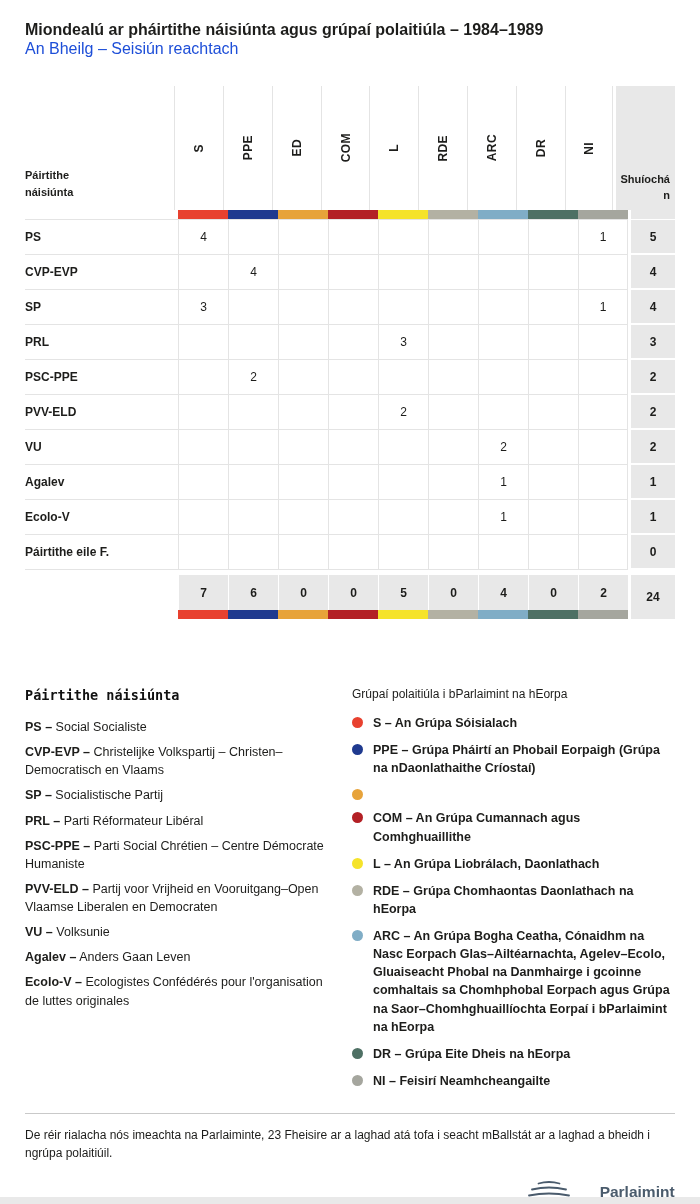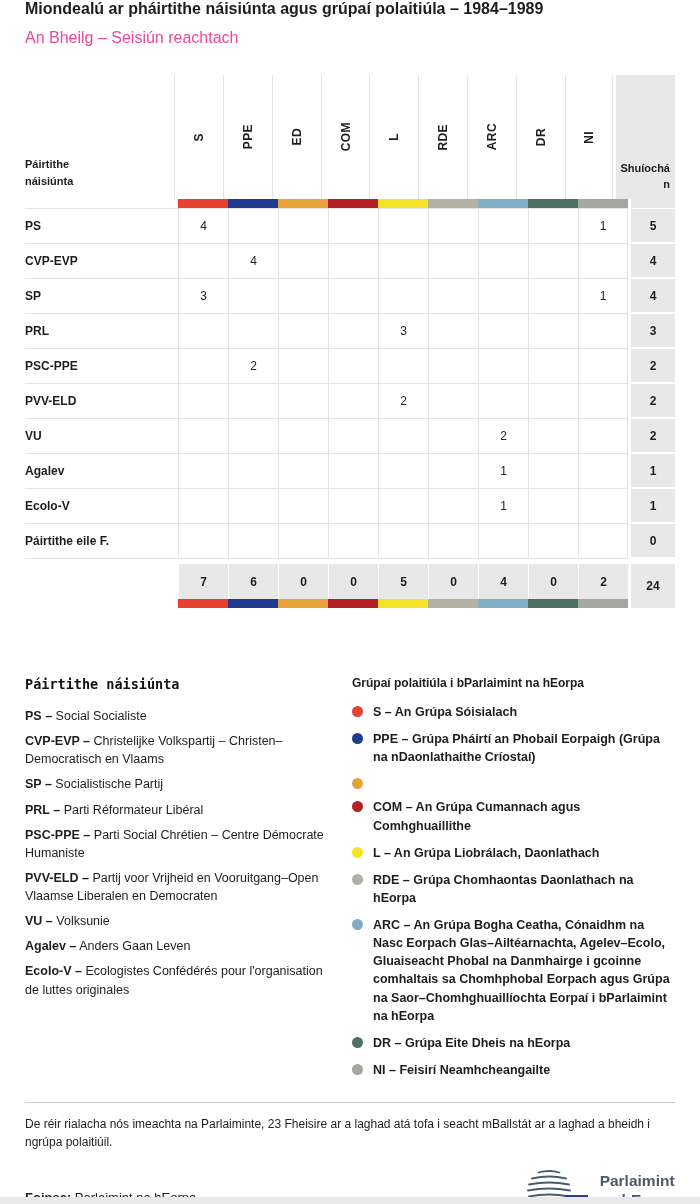--- a/index.html
+++ b/index.html
@@ -7,22 +7,22 @@
   body {
     height: 1204px;
     background: #ffffff;
     font-family: "Liberation Sans", sans-serif;
     color: #1d1d1b;
     position: relative;
     overflow: hidden;
   }
   .container { padding: 0 25px; }
 
-  .title { font-size: 16px; font-weight: bold; }
-  .subtitle { font-size: 16px; font-weight: normal; color: #ec4899; margin-top: 11px; }
+  .title { font-size: 16px; font-weight: bold; padding-top: 21px; }
+  .subtitle { font-size: 16px; font-weight: normal; color: #1d4ed8; margin-top: 1px; }
 
   
   .table { margin-top: 28px; width: 650px; }
   .tr { display: flex; }
   .thead { height: 124px; }
   .th-corner { width: 153px; display: flex; align-items: flex-end; }
   .corner-label { font-size: 11px; font-weight: bold; line-height: 1.55; padding-bottom: 9px; width: 92px; }
   .th { width: 50px; border-left: 1px solid #e4e4e4; display: flex; align-items: center; justify-content: center; }
   .th.last { border-right: 1px solid #e4e4e4; }
   .vlabel { writing-mode: vertical-rl; transform: rotate(180deg); font-size: 12px; font-weight: bold; letter-spacing: .4px; }
@@ -47,21 +47,21 @@
   .tot-num { height: 35px; background: #e8e8e8; font-size: 12px; font-weight: bold; display: flex; align-items: center; justify-content: center; border-left: 1px solid #ffffff; }
   .tot-bar { height: 9px; }
   .tot-seat { width: 44px; height: 44px; margin-left: 3px; background: #e8e8e8; font-size: 12px; font-weight: bold; display: flex; align-items: center; justify-content: center; }
 
   
   .legend { display: flex; margin-top: 68px; }
   .legend-left { width: 327px; padding-right: 12px; }
   .legend-left h3 { font-family: "DejaVu Sans Mono", monospace; font-size: 13.5px; font-weight: bold; margin-bottom: 15px; color:#111; }
   .pitem { font-size: 12.5px; line-height: 1.45; margin-bottom: 7px; }
   .legend-right { width: 323px; }
-  .legend-right h4 { font-size: 12px; font-weight: bold; margin-bottom: 13px; }
+  .legend-right h4 { font-size: 12px; font-weight: normal; margin-bottom: 13px; }
   .gitem { display: flex; align-items: flex-start; margin-bottom: 9px; font-weight: bold; }
   .dot { width: 11px; height: 11px; border-radius: 50%; flex: 0 0 11px; margin-top: 3px; margin-right: 10px; }
   .gitem p { font-size: 12.5px; line-height: 1.45; }
 
   
   .note-rule { border-top: 1px solid #c9c9c9; margin-top: 14px; }
   .note { font-size: 12px; line-height: 1.5; margin-top: 12px; max-width: 655px; }
   .footer { display: flex; justify-content: space-between; align-items: flex-end; margin-top: 16px; }
   .source { font-size: 13px; margin-bottom: 8px; }
   .ep-logo { display: flex; align-items: center; gap: 8px; }

